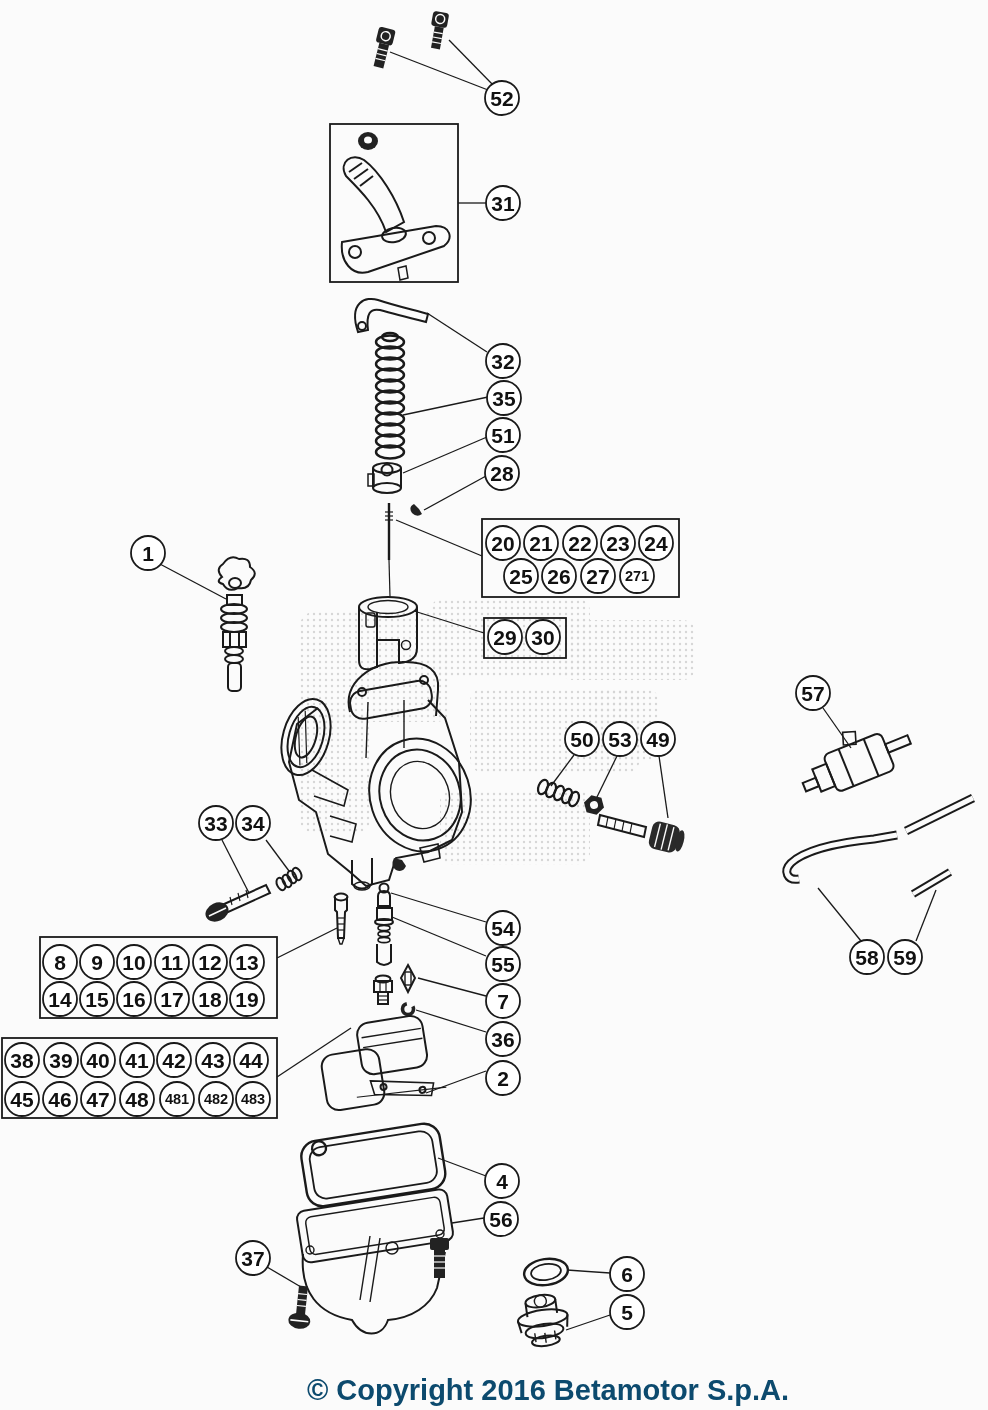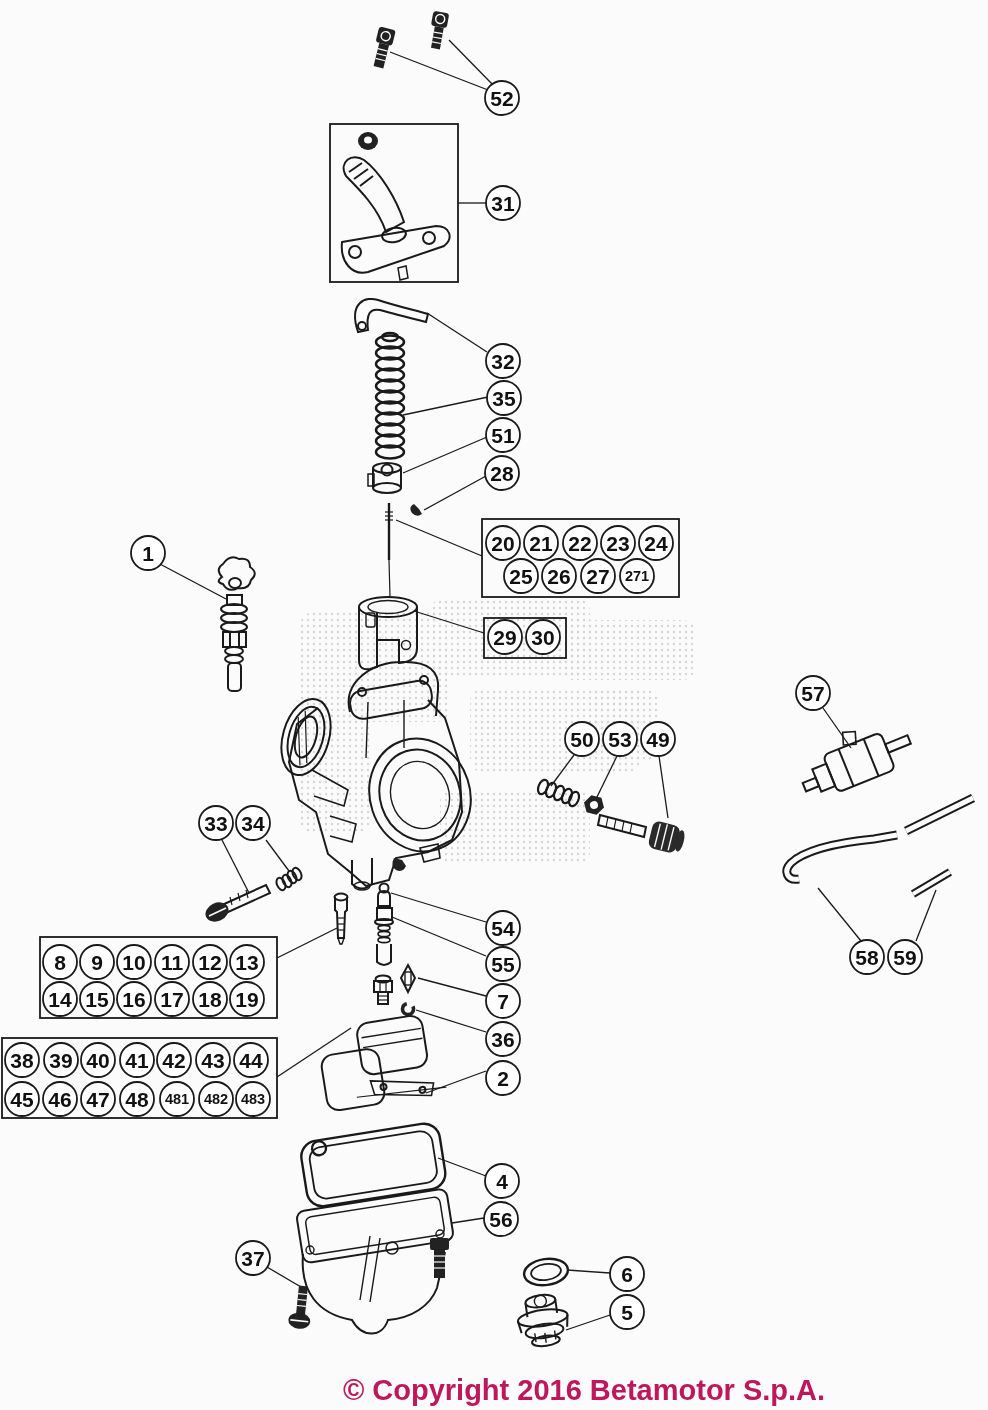--- a/index.html
+++ b/index.html
@@ -8,22 +8,22 @@
     font-family:"Liberation Sans",sans-serif;overflow:hidden;margin:0 auto;
   }
   svg text{user-select:none;}
   .co{fill:#ffffff;stroke:#1a1a1a;stroke-width:1.8;}
   .ct{font-family:"Liberation Sans",sans-serif;font-size:21px;font-weight:600;
       fill:#111;text-anchor:middle;}
   .ct.small{font-size:14.5px;}
   .ln{stroke:#1a1a1a;stroke-width:1.3;fill:none;}
   .box{fill:none;stroke:#1a1a1a;stroke-width:1.8;}
   .copyright{
-    position:absolute;top:1374px;left:584px;transform:translateX(-50%);
-    font-size:29px;font-weight:700;color:#be185d;white-space:nowrap;
+    position:absolute;top:1374px;left:548px;transform:translateX(-50%);
+    font-size:29px;font-weight:700;color:#0c4a6e;white-space:nowrap;
     font-family:"Liberation Sans",sans-serif;
   }
 </style>
 </head>
 <body>
 
 <div class="stage">
 
 <svg width="988" height="1410" viewBox="0 0 988 1410" xmlns="http://www.w3.org/2000/svg">
 

